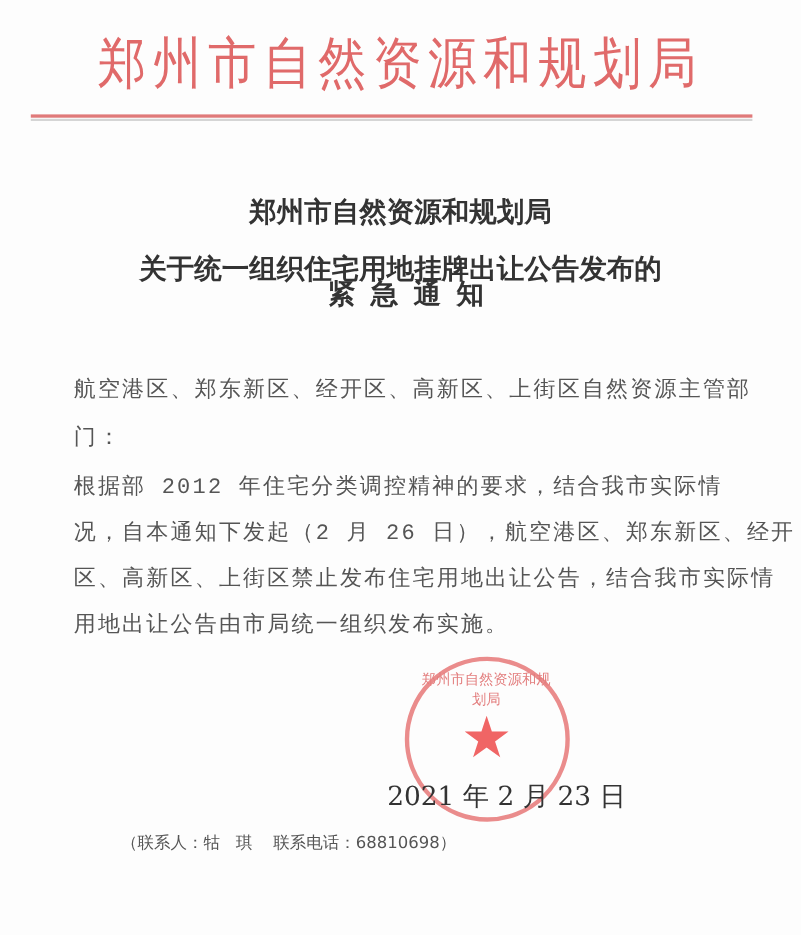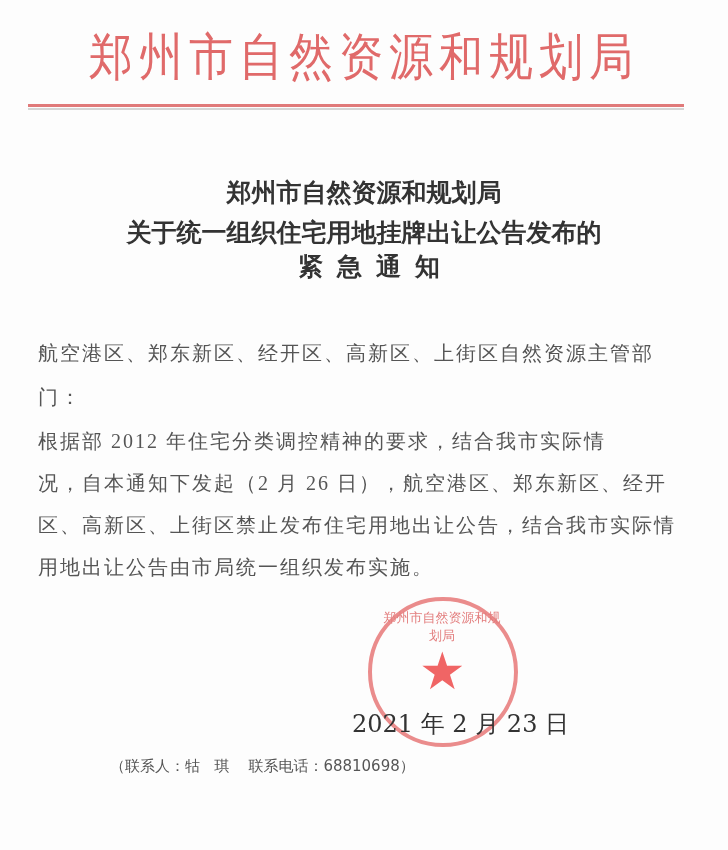--- a/index.html
+++ b/index.html
@@ -13,24 +13,24 @@
       font-size: 44px; color: #e06a6a; letter-spacing: 6px; transform: scaleY(1.15);
       font-weight: normal;
     }
     .rule-red { position: absolute; left: 28px; top: 104px; width: 656px; height: 3px; background: #e07a7a; }
     .rule-grey { position: absolute; left: 28px; top: 108px; width: 656px; height: 2px; background: #d5d5d5; }
     .title {
       position: absolute; left: 0; width: 728px; text-align: center;
       font-family: "DejaVu Serif", serif; font-weight: bold; font-size: 25px; color: #333;
     }
     .t1 { top: 176px; }
-    .t2 { top: 216px; }
+    .t2 { top: 228px; }
     .t3 { top: 250px; letter-spacing: 14px; padding-left: 24px; box-sizing: border-box; }
     .body-line {
-      position: absolute; left: 38px; font-family: Liberation Serif, serif; font-size: 20px;
+      position: absolute; left: 67px; font-family: Liberation Mono, monospace; font-size: 20px;
       color: #555; letter-spacing: 2px; white-space: nowrap;
     }
     .seal {
       position: absolute; left: 368px; top: 597px; width: 150px; height: 150px;
       border: 4px solid #e98080; border-radius: 50%; box-sizing: border-box; opacity: 0.9;
     }
     .seal-star {
       position: absolute; left: 47px; top: 44px; font-size: 52px; color: #ef5555; line-height: 1;
     }
     .seal-text {

